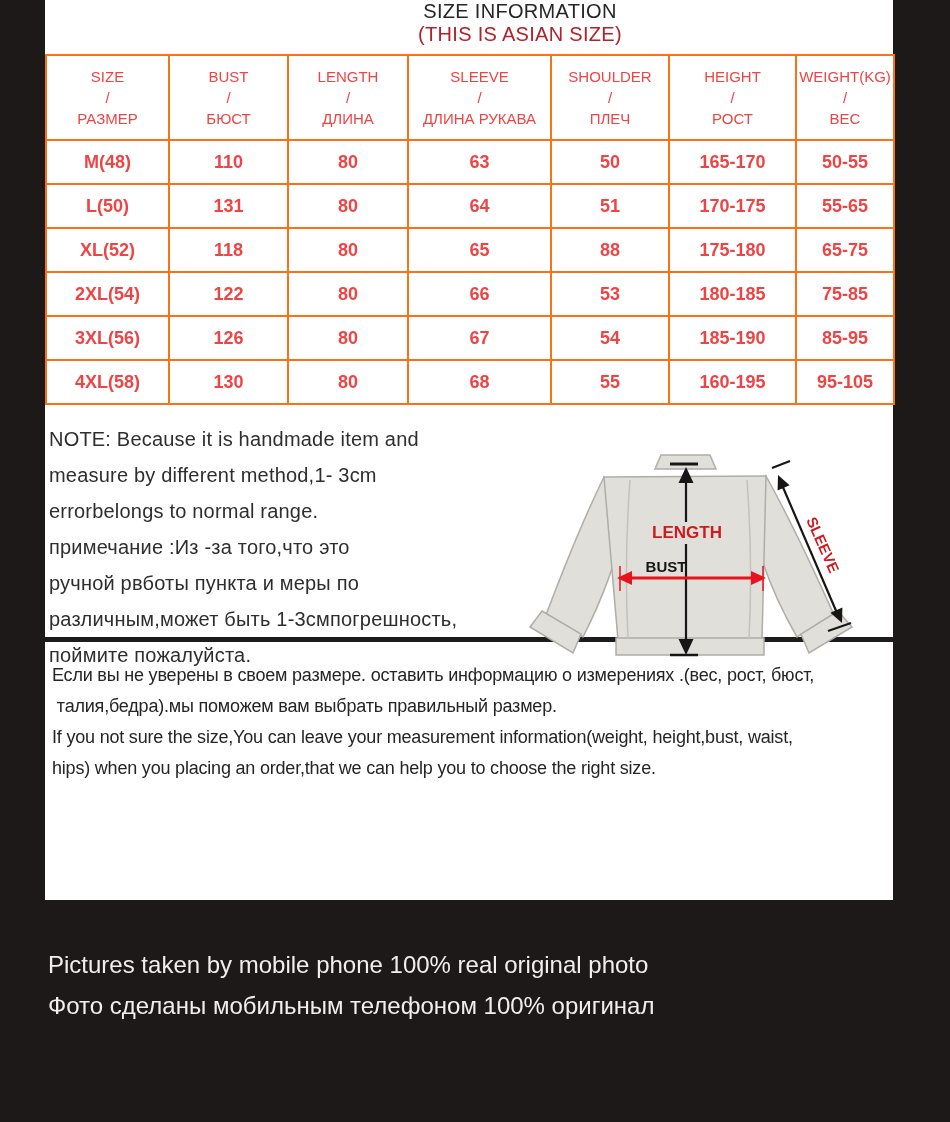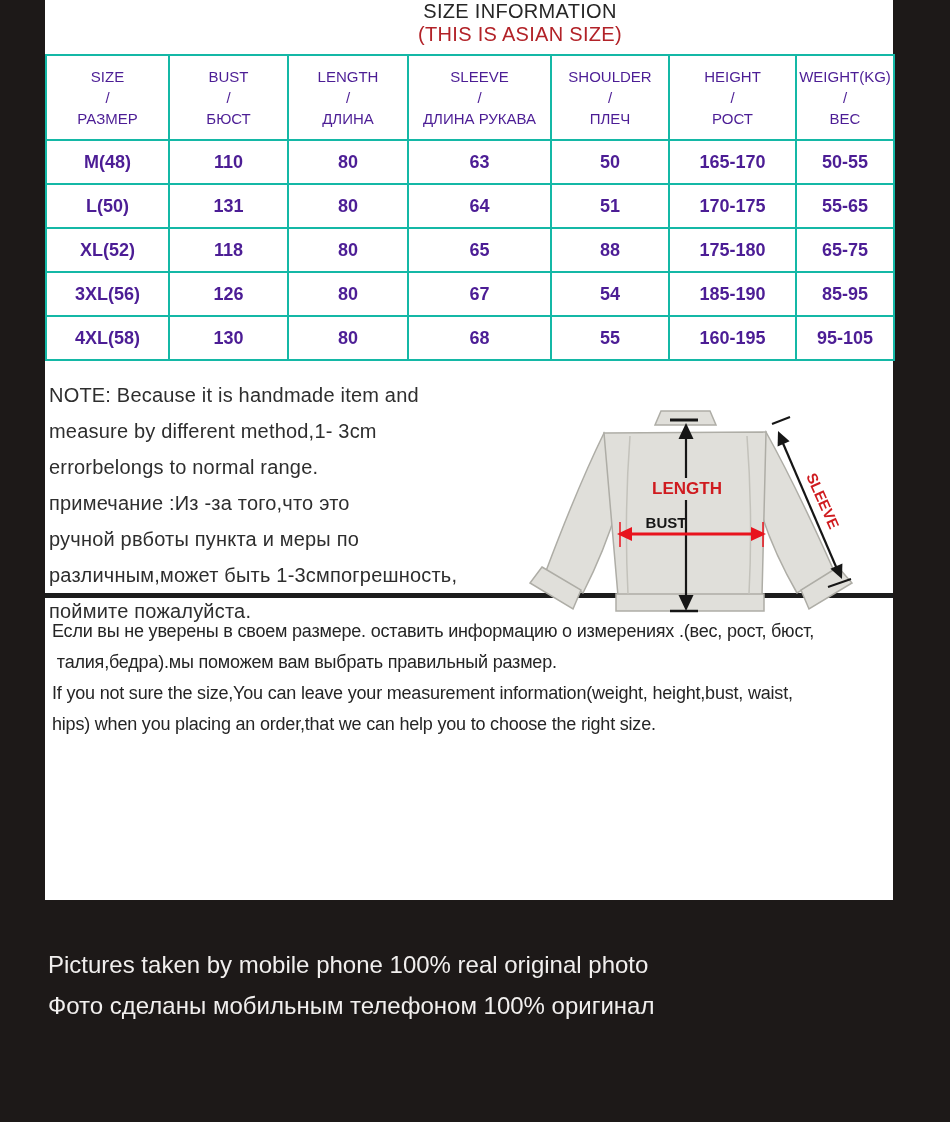--- a/index.html
+++ b/index.html
@@ -19,22 +19,22 @@
     letter-spacing:0.3px;
     flex-direction:column;
   }
   .title-red { color:#b22228; }
   
   table.size-table {
     border-collapse:collapse; table-layout:fixed; width:848px;
     background:#fff;
   }
   table.size-table th, table.size-table td {
-    border:2px solid #14b8a6; text-align:center; vertical-align:middle;
-    padding:0; color:#4c1d95; overflow:hidden;
+    border:2px solid #f97316; text-align:center; vertical-align:middle;
+    padding:0; color:#ef4444; overflow:hidden;
   }
   table.size-table th {
     height:83px; font-size:15px; font-weight:400;
     white-space:pre-line; line-height:21px;
   }
   table.size-table td { height:42px; font-size:18px; font-weight:700; }
   
   .note { position:relative; height:232px; }
   .note-text {
     position:absolute; left:4px; top:16px; width:520px;
@@ -126,20 +126,29 @@
         <tr>
           <td>XL(52)</td>
           <td>118</td>
           <td>80</td>
           <td>65</td>
           <td>88</td>
           <td>175-180</td>
           <td>65-75</td>
         </tr>
         <tr>
+          <td>2XL(54)</td>
+          <td>122</td>
+          <td>80</td>
+          <td>66</td>
+          <td>53</td>
+          <td>180-185</td>
+          <td>75-85</td>
+        </tr>
+        <tr>
           <td>3XL(56)</td>
           <td>126</td>
           <td>80</td>
           <td>67</td>
           <td>54</td>
           <td>185-190</td>
           <td>85-95</td>
         </tr>
         <tr>
           <td>4XL(58)</td>

